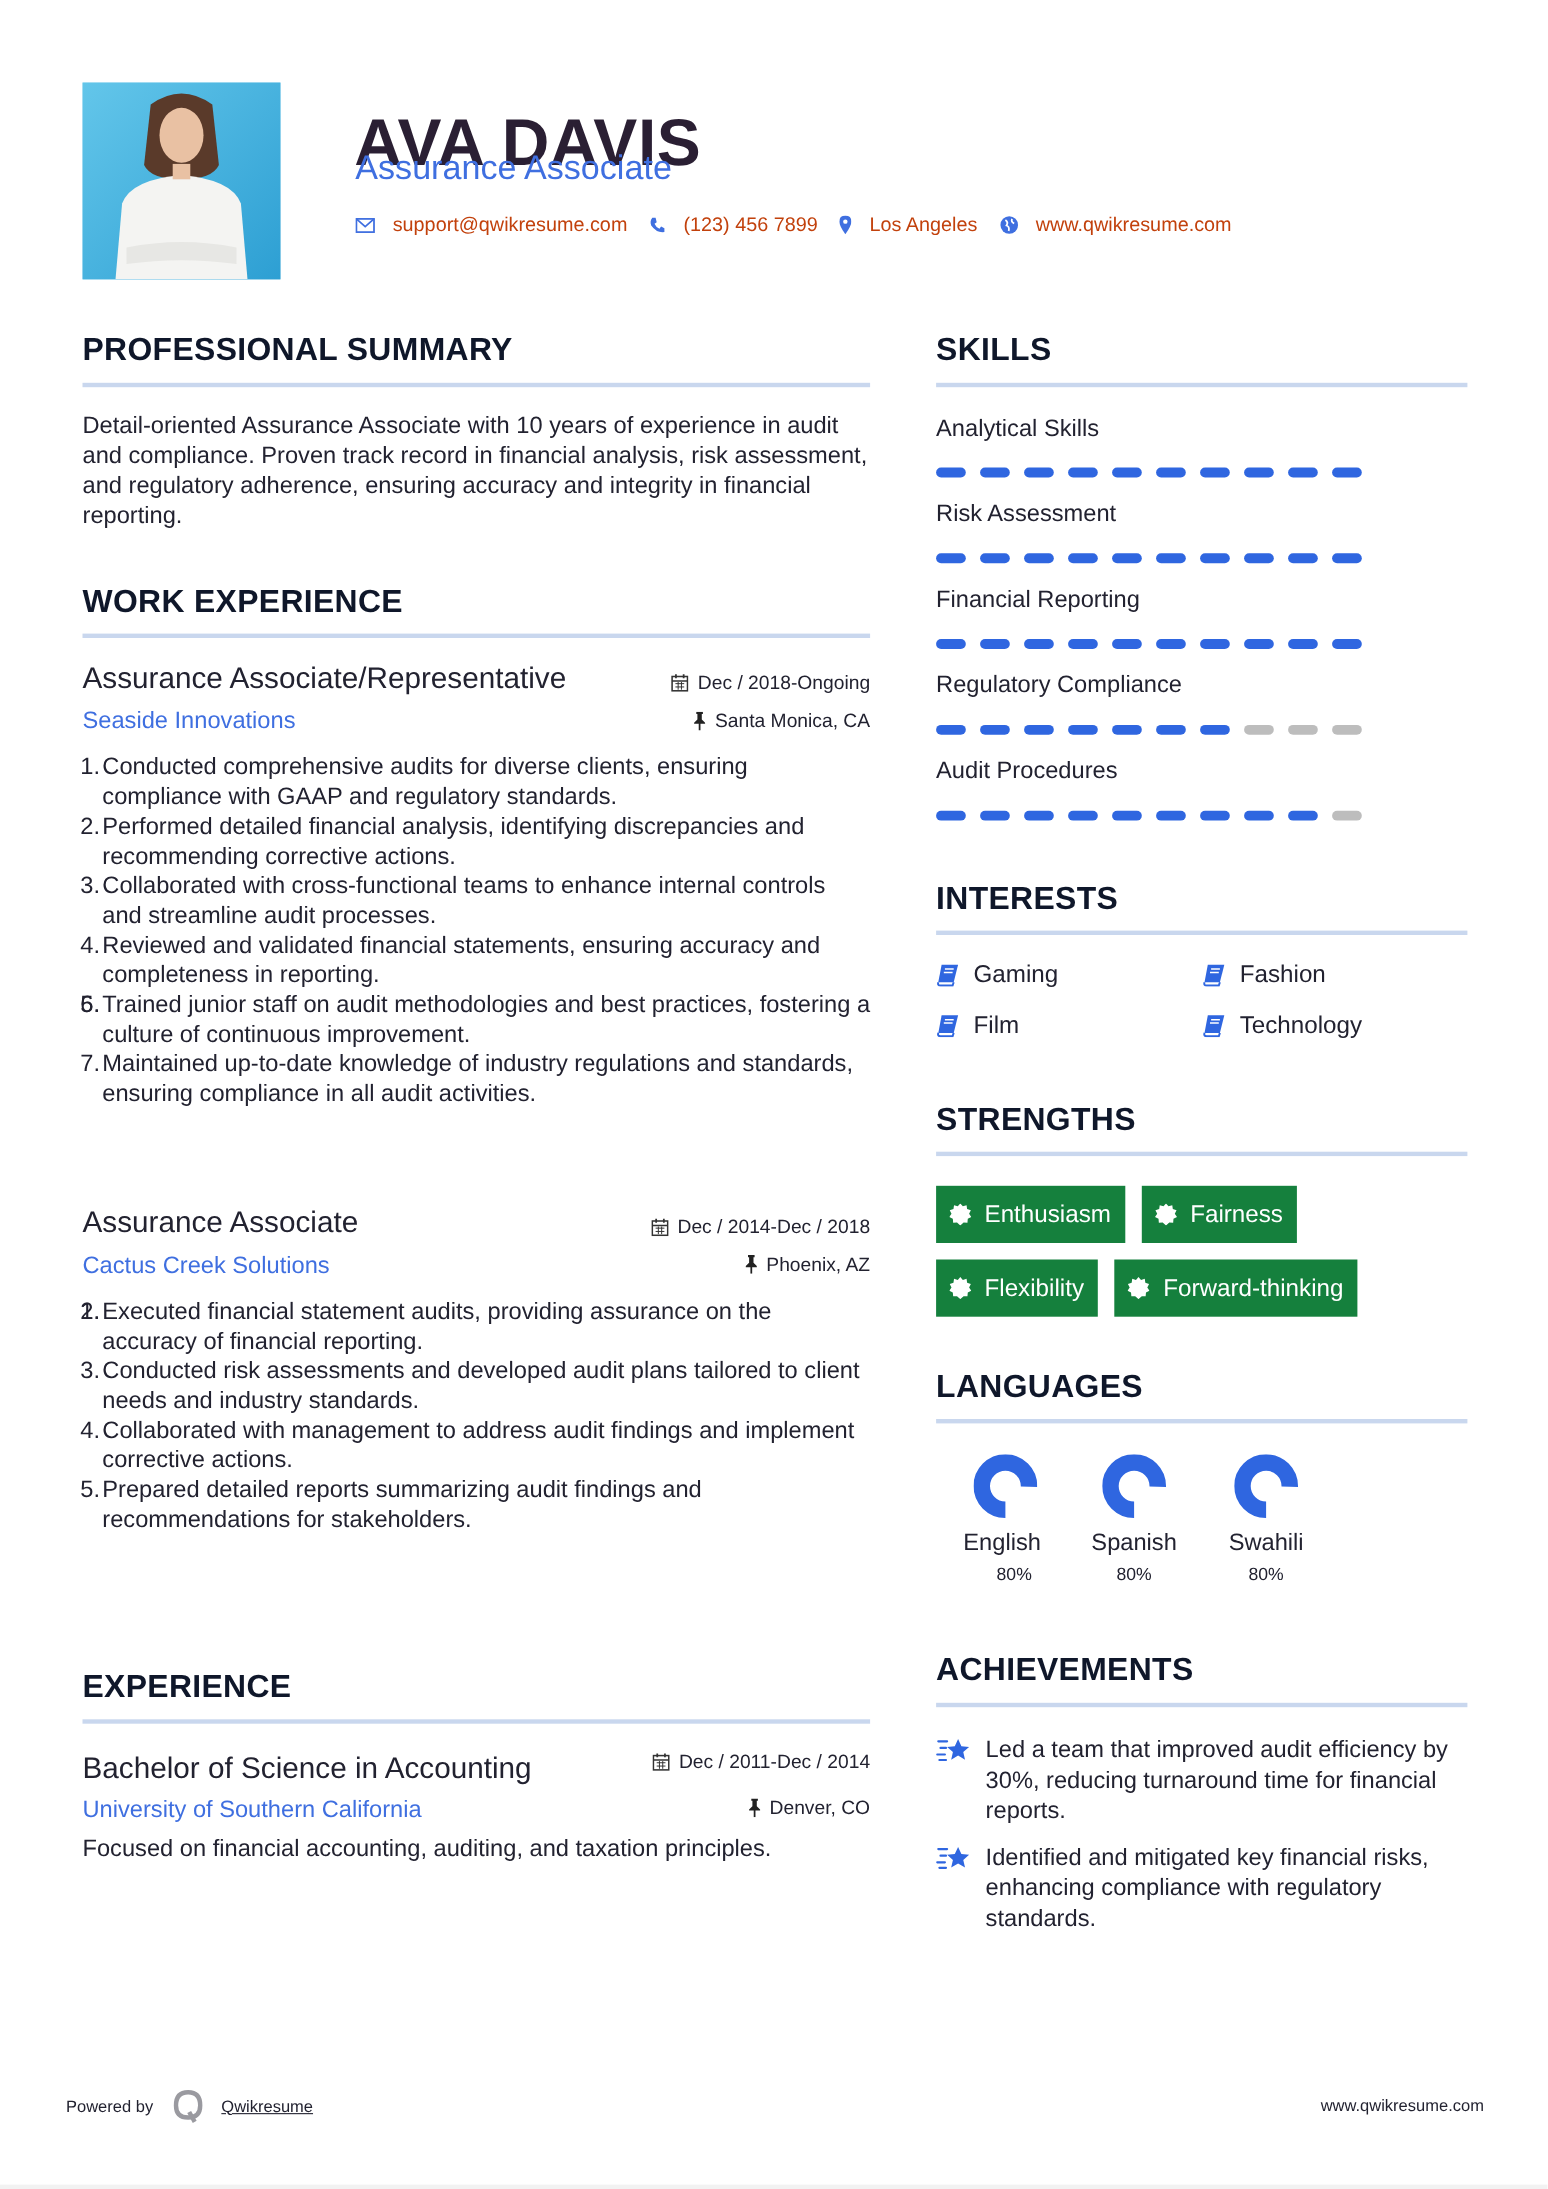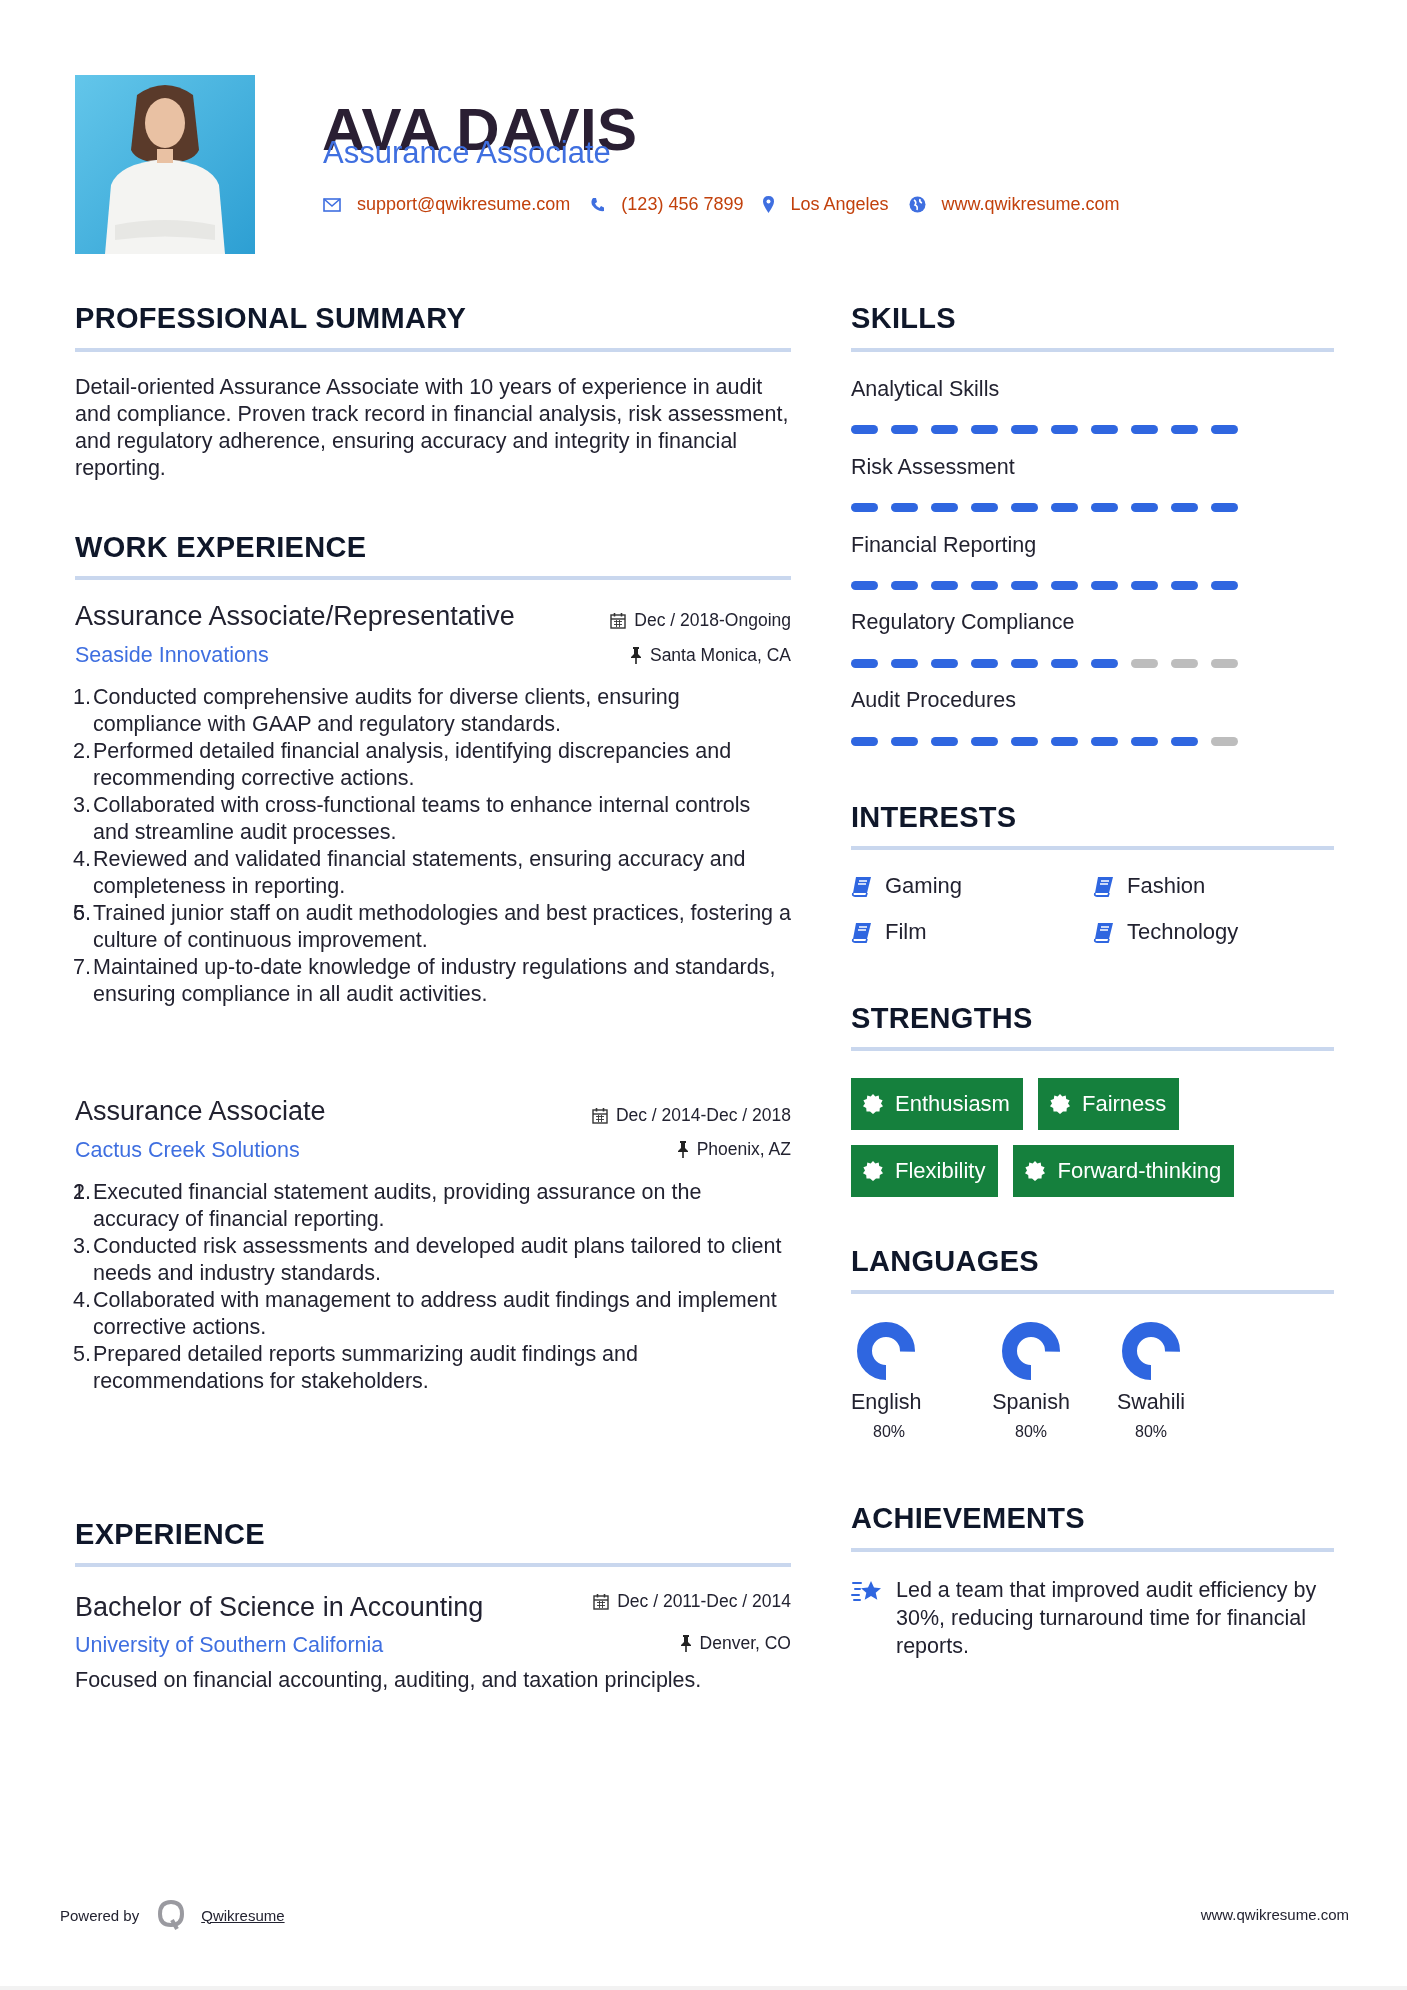--- a/index.html
+++ b/index.html
@@ -44,21 +44,21 @@
   .interest { display: flex; align-items: center; font-size: 22px; color: #222230; height: 26px; }
   .interest .ico { margin-right: 13px; display: inline-flex; }
 
   .chips { position: absolute; left: 0; width: 483px; }
   .chip-row { display: flex; gap: 15px; margin-bottom: 15px; }
   .chip { background: #15803d; color: #ffffff; height: 52px; display: flex; align-items: center; padding: 0 13px 0 12px; font-size: 22px; white-space: nowrap; }
   .chip .ico { margin-right: 12px; display: inline-flex; }
 
   .langs { position: absolute; left: 0; display: flex; }
   .lang { width: 120px; display: flex; flex-direction: column; align-items: center; }
-  .lang:first-child { align-items: flex-start; }
+  .lang:first-child { align-items: center; }
   .lang .donut { width: 58px; height: 58px; }
   .lang .lname { font-size: 21.5px; color: #222230; margin-top: 12px; line-height: 1; }
   .lang .lpct { font-size: 16px; color: #222230; margin-top: 10px; line-height: 1; }
   .lang:first-child .donut { margin-left: 6px; }
   .lang:first-child .lname { margin-left: 0; }
   .lang:first-child .lpct { margin-left: 22px; }
 
   .ach { position: absolute; left: 0; width: 483px; }
   .ach-item { display: flex; align-items: flex-start; margin-bottom: 14px; }
   .ach-item .ico { width: 45px; flex: none; padding-top: 2px; }
@@ -413,20 +413,29 @@
   <div class="ach" style="top:1576px">
     <div class="ach-item">
       <span class="ico">
         <svg width="34" height="26" viewBox="0 0 34 26">
             <path d="M20 3 L23 9.5 L30 10.2 L24.7 14.8 L26.3 21.8 L20 18 L13.7 21.8 L15.3 14.8 L10 10.2 L17 9.5 Z" fill="#2f66e0"></path>
             <path d="M2 5 H10 M4 11 H9 M1 17 H8 M3 22 H9" stroke="#2f66e0" stroke-width="2" stroke-linecap="round"></path>
           </svg>
       </span>
       <span class="atext">Led a team that improved audit efficiency by 30%, reducing turnaround time for financial reports.</span>
     </div>
+    <div class="ach-item">
+      <span class="ico">
+        <svg width="34" height="26" viewBox="0 0 34 26">
+            <path d="M20 3 L23 9.5 L30 10.2 L24.7 14.8 L26.3 21.8 L20 18 L13.7 21.8 L15.3 14.8 L10 10.2 L17 9.5 Z" fill="#2f66e0"></path>
+            <path d="M2 5 H10 M4 11 H9 M1 17 H8 M3 22 H9" stroke="#2f66e0" stroke-width="2" stroke-linecap="round"></path>
+          </svg>
+      </span>
+      <span class="atext">Identified and mitigated key financial risks, enhancing compliance with regulatory standards.</span>
+    </div>
   </div>
 </div>
 
 <div class="footer-left">
   <span>Powered by</span>
   <span class="logo">
     <svg width="28" height="30" viewBox="0 0 28 30">
         <path d="M14 2 Q3 2 3 14 Q3 25 14 25 Q25 25 25 14 Q25 2 14 2 Z" fill="none" stroke="#9a9aa0" stroke-width="4"></path>
         <path d="M15 20 L20 29" stroke="#9a9aa0" stroke-width="4"></path>
       </svg>

